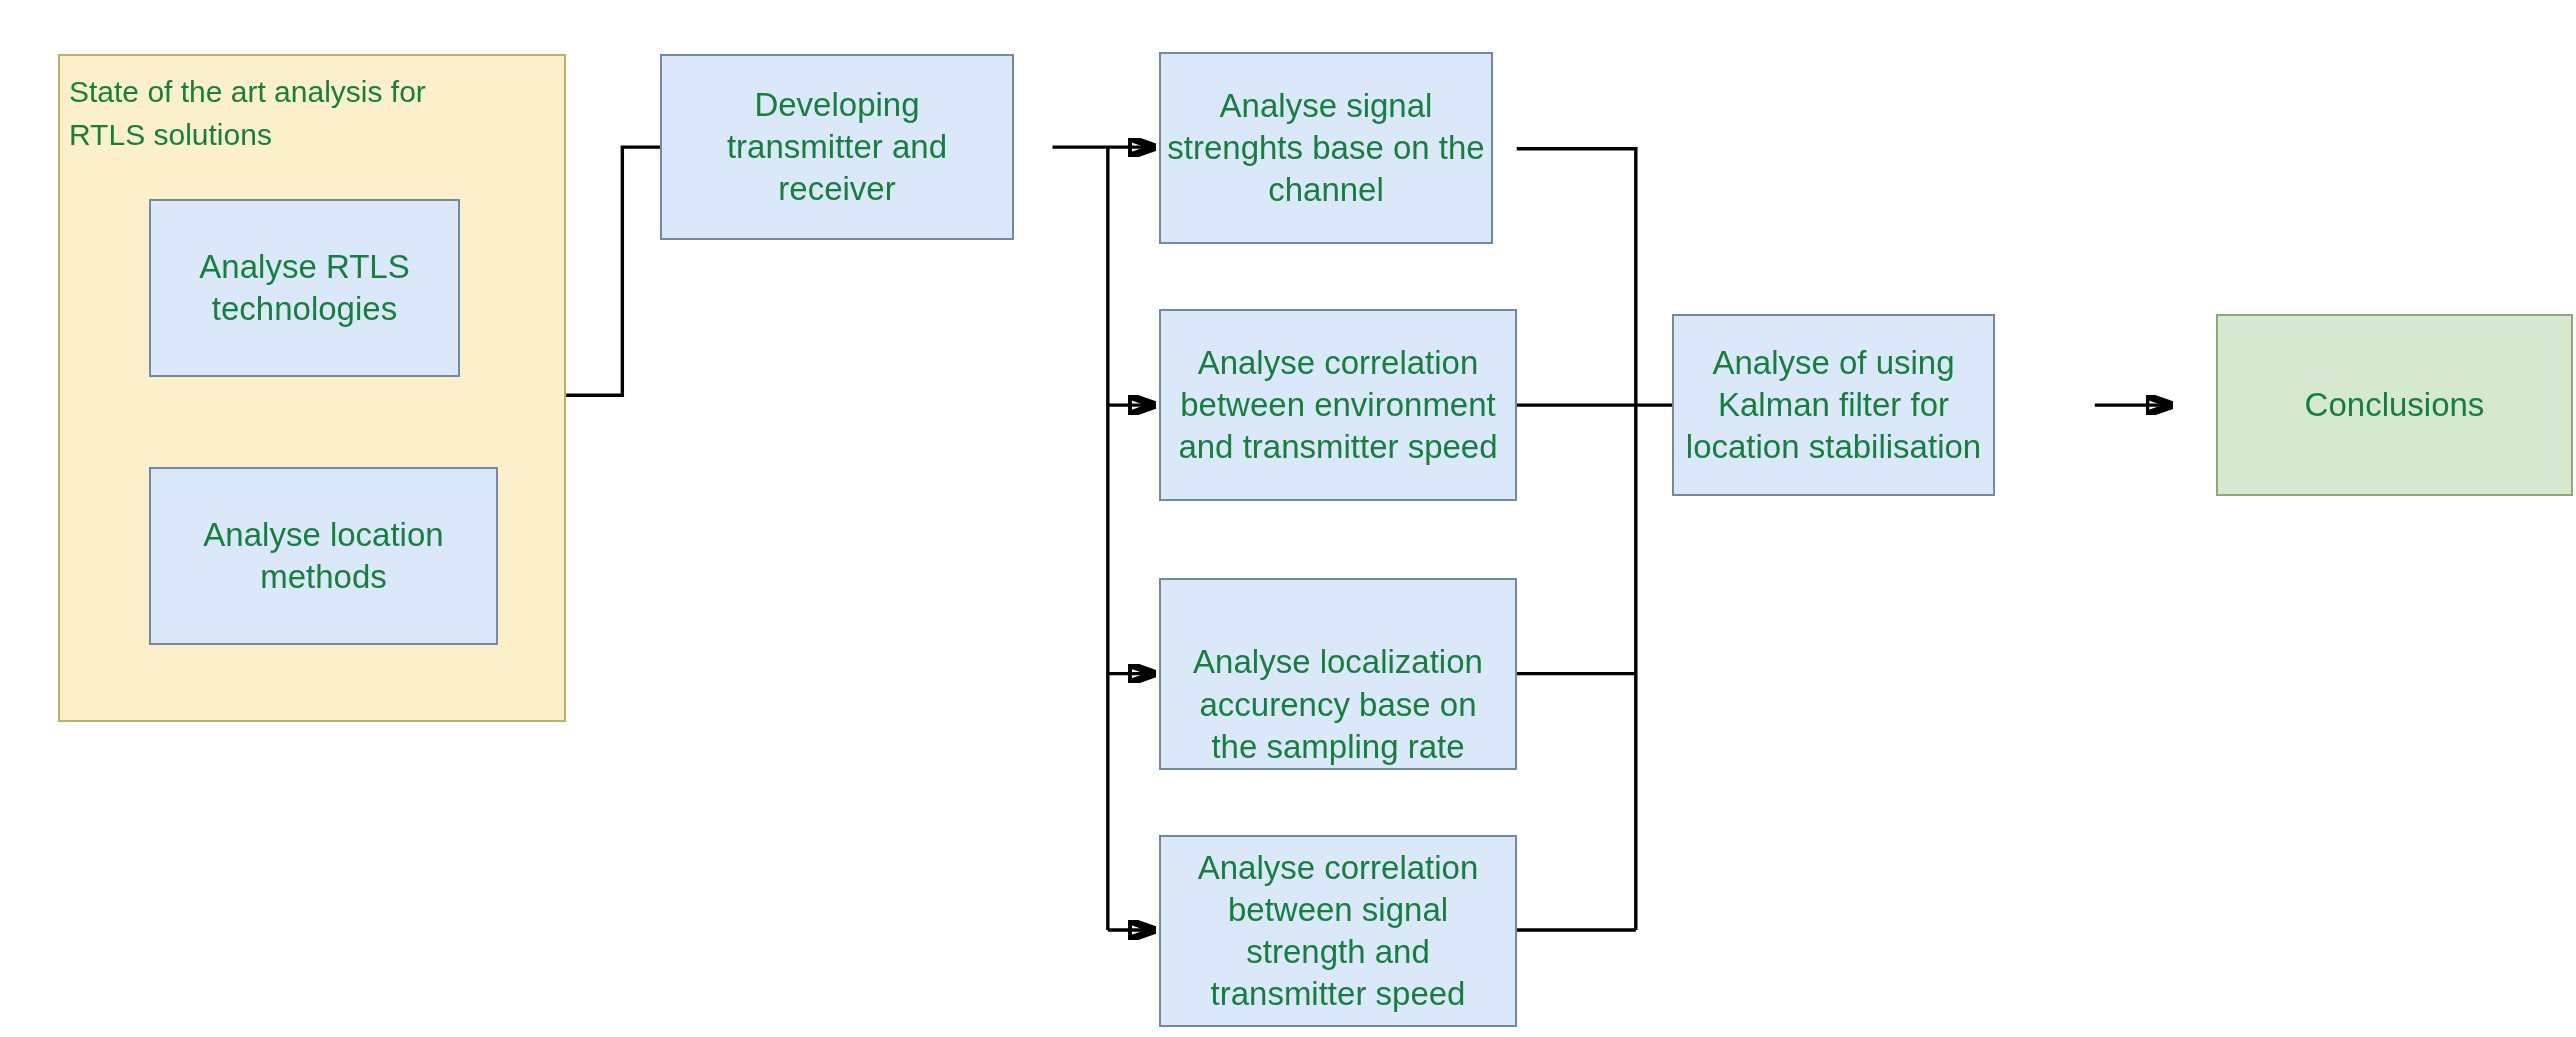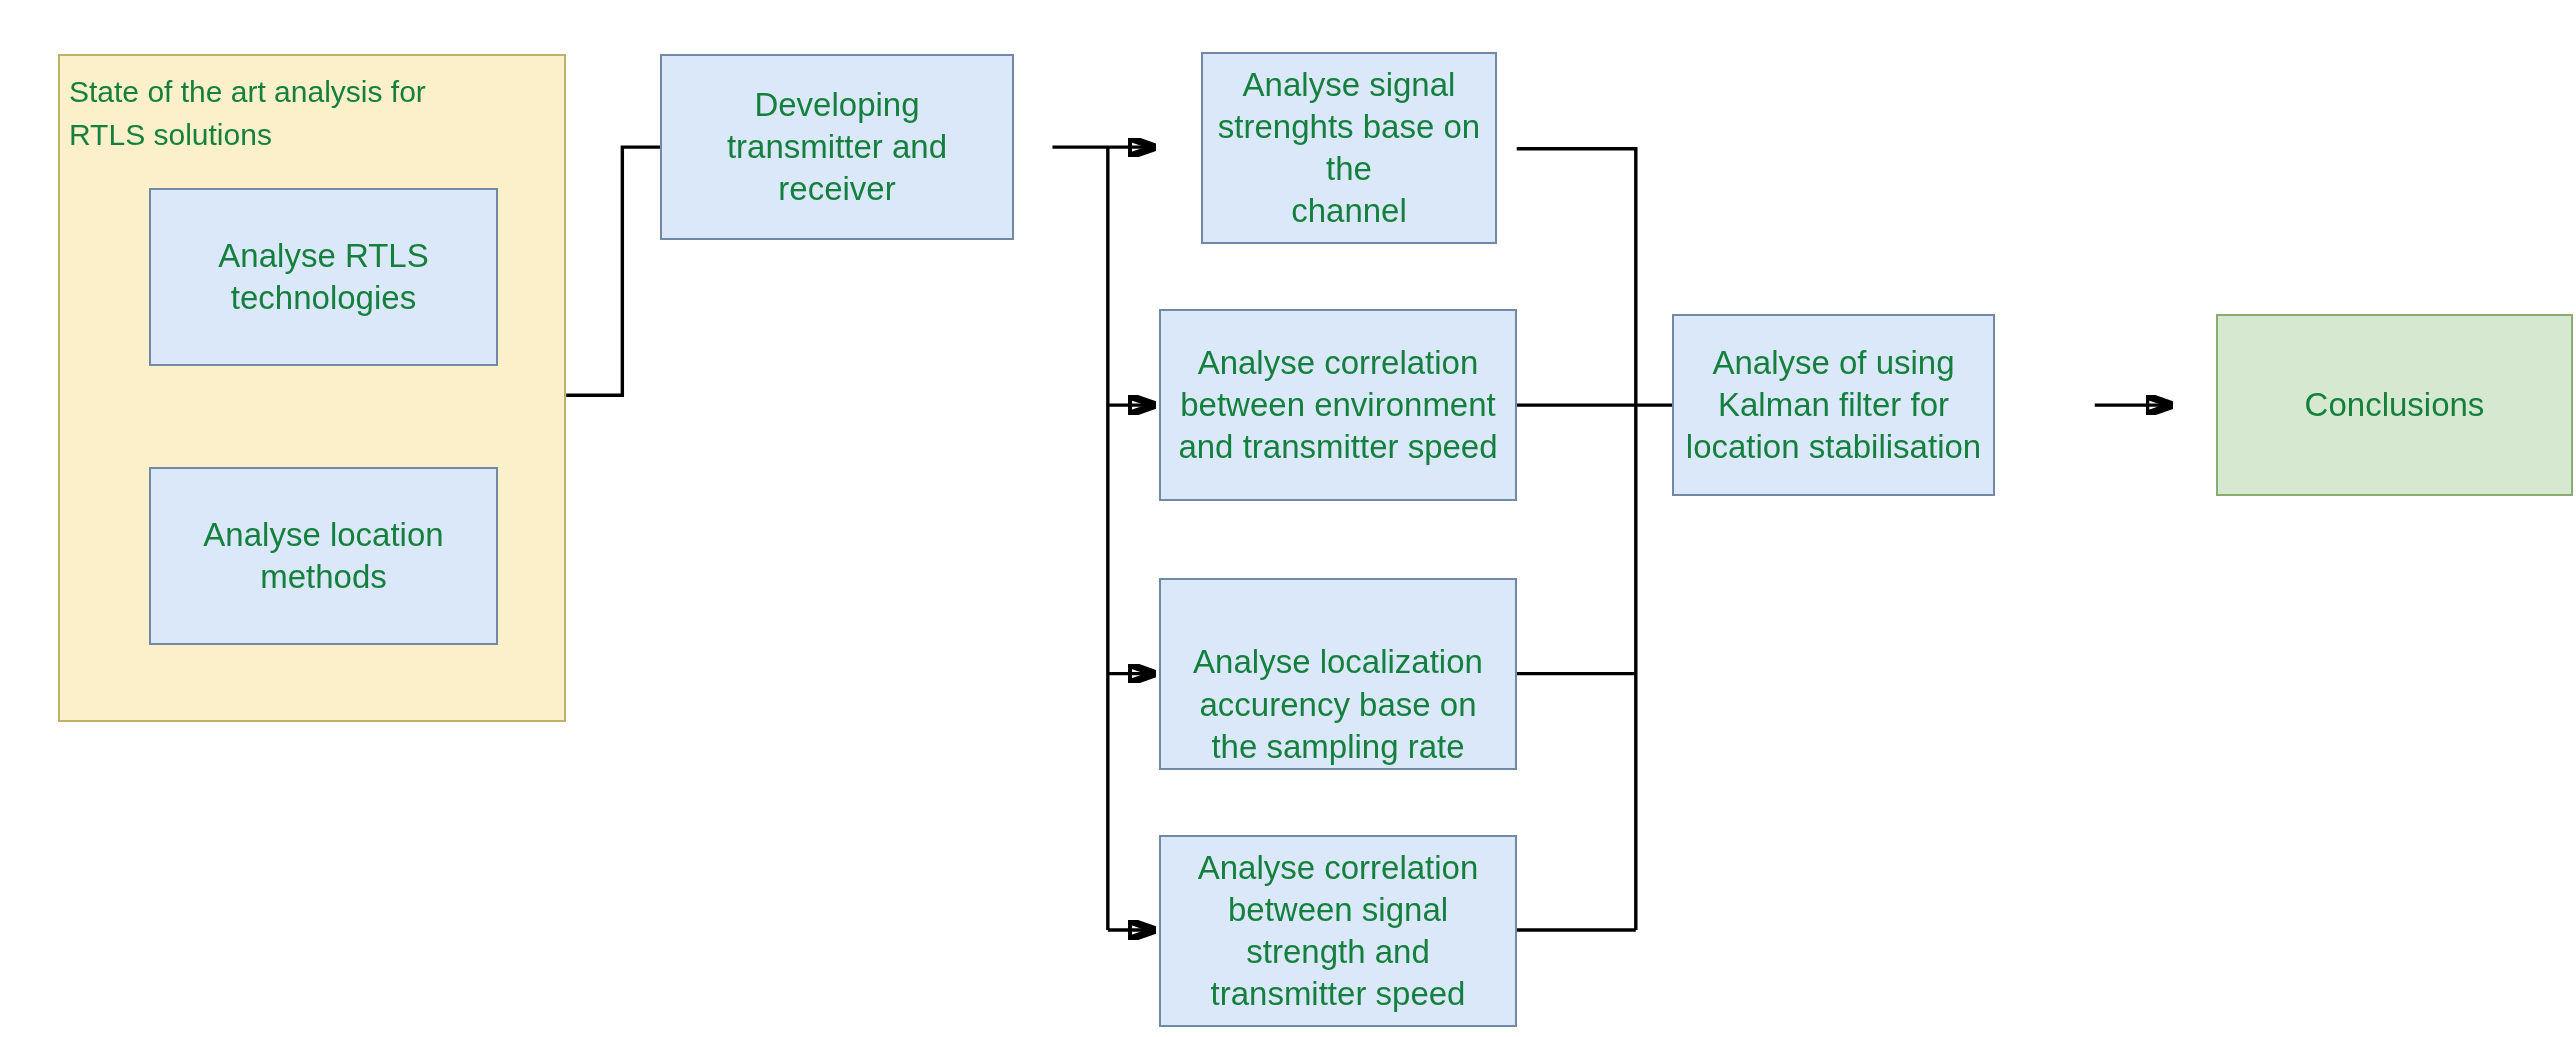--- a/index.html
+++ b/index.html
@@ -58,24 +58,24 @@
     text-align: left;
     font-size: 30px;
     line-height: 1.42;
     padding: 15px 9px;
   }
   .label {
     white-space: pre-line;
   }
   
   #n-state   { left: 58px;   top: 54px;   width: 508px; height: 668px; }
-  #n-rtls    { left: 149px;  top: 188px;  width: 349px; height: 178px; }
+  #n-rtls    { left: 149px;  top: 199px;  width: 311px; height: 178px; }
   #n-loc     { left: 149px;  top: 467px;  width: 349px; height: 178px; }
   #n-dev     { left: 660px;  top: 54px;   width: 354px; height: 186px; }
-  #n-sig     { left: 1159px; top: 52px;   width: 296px; height: 192px; margin-left: 42px; }
+  #n-sig     { left: 1159px; top: 52px;   width: 334px; height: 192px; }
   #n-env     { left: 1159px; top: 309px;  width: 358px; height: 192px; }
   #n-acc     { left: 1159px; top: 578px;  width: 358px; height: 192px; align-items: flex-end; }
   #n-cor     { left: 1159px; top: 835px; width: 358px; height: 192px; }
   #n-kal     { left: 1672px; top: 314px;  width: 323px; height: 182px; }
   #n-con     { left: 2176px; top: 314px;  width: 357px; height: 182px; }
 </style>
 </head>
 <body>
 
 <div class="canvas">

